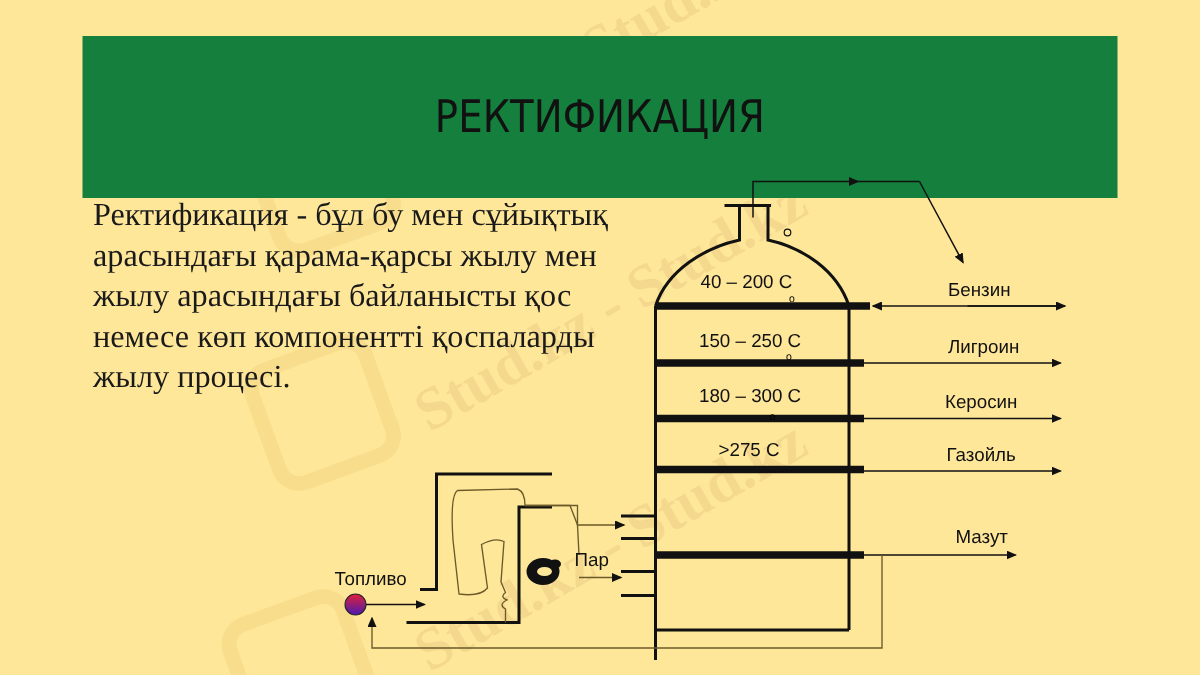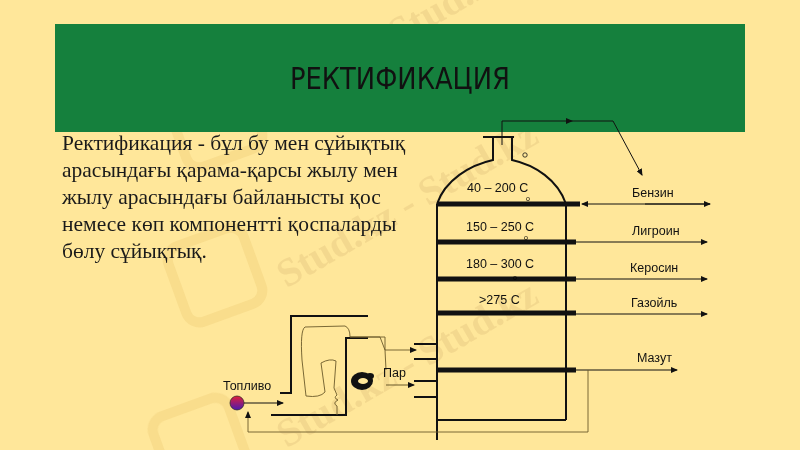--- a/index.html
+++ b/index.html
@@ -32,21 +32,21 @@
 
   <div class="title-band">
     <div class="title">РЕКТИФИКАЦИЯ</div>
   </div>
 
   <div class="body-text">
     <div>Ректификация - бұл бу мен сұйықтық</div>
     <div>арасындағы қарама-қарсы жылу мен</div>
     <div>жылу арасындағы байланысты қос</div>
     <div>немесе көп компонентті қоспаларды</div>
-    <div>бөлу сұйықтық.</div>
+    <div>жылу процесі.</div>
   </div>
 
   <svg class="diagram" width="800" height="450">
     <defs>
       <marker id="arr" markerWidth="7" markerHeight="6" refX="6" refY="3" orient="auto" markerUnits="userSpaceOnUse">
         <path d="M0,0 L7,3 L0,6 z" fill="#111"></path>
       </marker>
     </defs>
 
     <g stroke="#111" fill="none" stroke-width="2">

